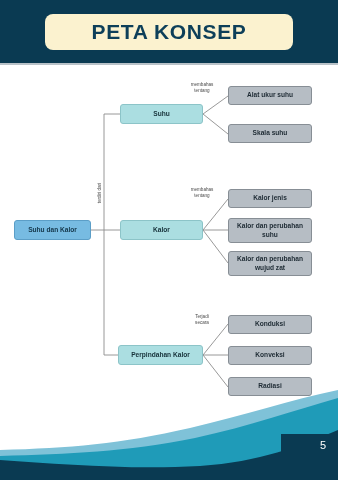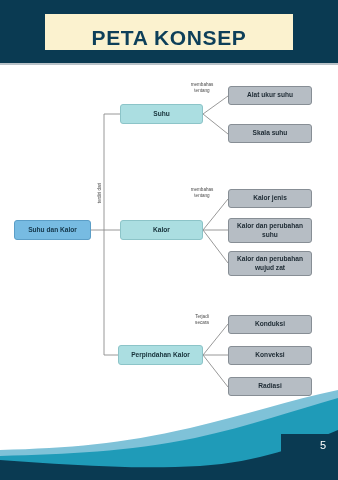--- a/index.html
+++ b/index.html
@@ -30,22 +30,23 @@
   }
 
   #title-plate {
     position: absolute;
     left: 45px;
     top: 14px;
     width: 248px;
     height: 36px;
     background: #fbf2cf;
     display: flex;
-    align-items: flex-end;
+    align-items: center;
     justify-content: center;
+    border-radius: 8px;
   }
 
   #title-text {
     font-size: 21px;
     font-weight: bold;
     letter-spacing: 0.6px;
     color: #0d3f59;
     white-space: nowrap;
   }
 

